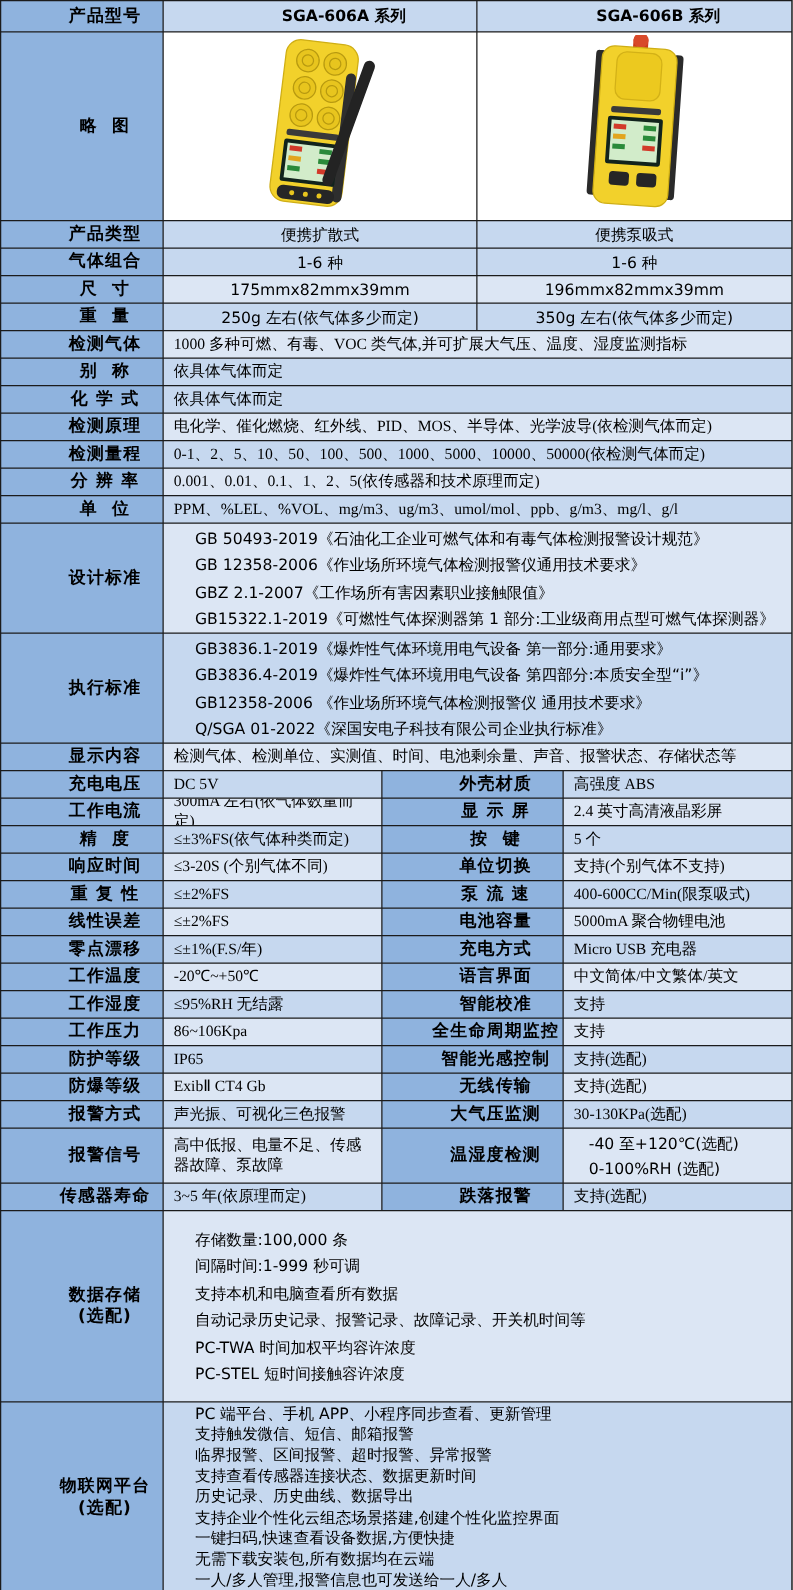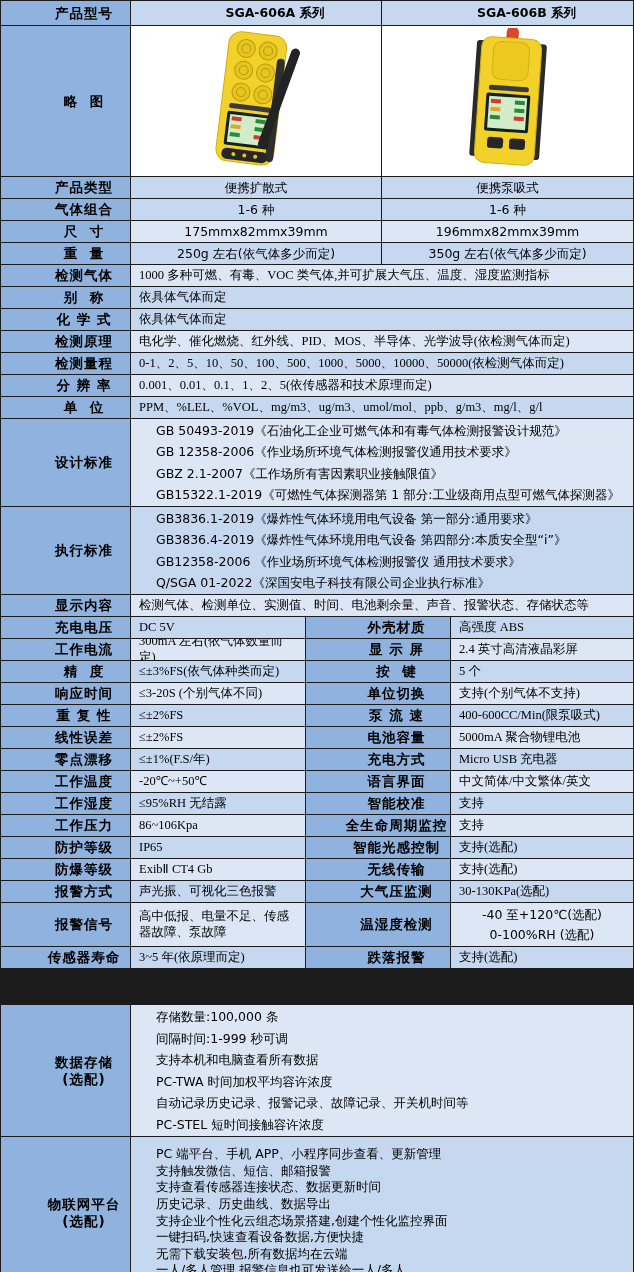--- a/index.html
+++ b/index.html
@@ -49,29 +49,29 @@
     padding-left:37px;
   }
   .sa{background:var(--row-a);}
   .sb{background:var(--row-b);}
   .center{justify-content:center;text-align:center;}
   .left{padding:2px 8px;justify-content:flex-start;font-family:Liberation Serif, serif;}
   .bold{font-weight:bold;padding-left:38px;}
   .lines{flex-direction:column;align-items:flex-start;justify-content:center;padding:3px 25px;}
   .lines .ln{line-height:21.5px;white-space:nowrap;}
   .lines.tight .ln{line-height:16.6px;}
-  .twolines{flex-direction:column;align-items:center;justify-content:center;padding:2px 8px;}
+  .twolines{flex-direction:column;align-items:flex-start;justify-content:center;padding:2px 20px;}
   .twolines .ln{line-height:20px;white-space:nowrap;}
   
   .hh .cell{height:24px;}
   .hi .cell{height:150px;}
   .h1 .cell{height:21px;}
   .h2 .cell{height:43px;}
   .hstd .cell{height:87px;}
-  .hds .cell{height:131px;margin-top:36px;}
+  .hds .cell{height:152px;}
   .hiot .cell{height:151px;}
   .hacc .cell{height:27px;}
   .imgcell{background:#fff;justify-content:center;}
 </style>
 </head>
 <body>
 
 <div class="table">
 
   <div class="row row2 hh">
@@ -319,34 +319,35 @@
 
   <div class="row rows hds">
     <div class="cell label">
       <span>数据存储</span>
       <span>(选配)</span>
     </div>
     <div class="cell sb lines">
       <div class="ln">存储数量:100,000 条</div>
       <div class="ln">间隔时间:1-999 秒可调</div>
       <div class="ln">支持本机和电脑查看所有数据</div>
+      <div class="ln">自动记录历史记录、报警记录、故障记录、开关机时间等</div>
       <div class="ln">PC-TWA 时间加权平均容许浓度</div>
-      <div class="ln">自动记录历史记录、报警记录、故障记录、开关机时间等</div>
       <div class="ln">PC-STEL 短时间接触容许浓度</div>
     </div>
   </div>
 
   <div class="row rows hiot">
     <div class="cell label">
       <span>物联网平台</span>
       <span>(选配)</span>
     </div>
     <div class="cell sa lines tight">
       <div class="ln">PC 端平台、手机 APP、小程序同步查看、更新管理</div>
       <div class="ln">支持触发微信、短信、邮箱报警</div>
+      <div class="ln">临界报警、区间报警、超时报警、异常报警</div>
       <div class="ln">支持查看传感器连接状态、数据更新时间</div>
       <div class="ln">历史记录、历史曲线、数据导出</div>
       <div class="ln">支持企业个性化云组态场景搭建,创建个性化监控界面</div>
       <div class="ln">一键扫码,快速查看设备数据,方便快捷</div>
       <div class="ln">无需下载安装包,所有数据均在云端</div>
       <div class="ln">一人/多人管理,报警信息也可发送给一人/多人</div>
     </div>
   </div>
 
   <div class="row rows hacc">

